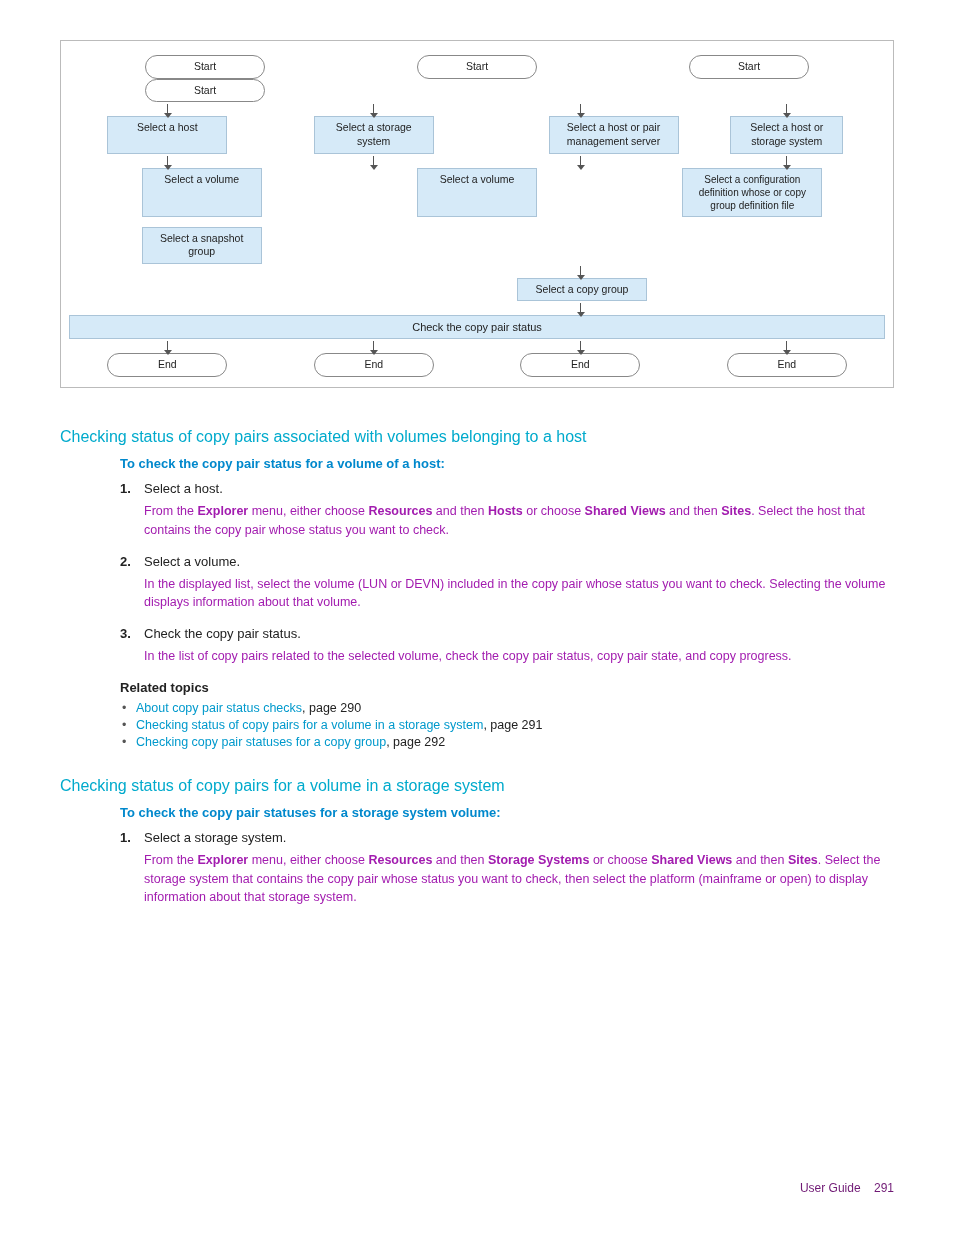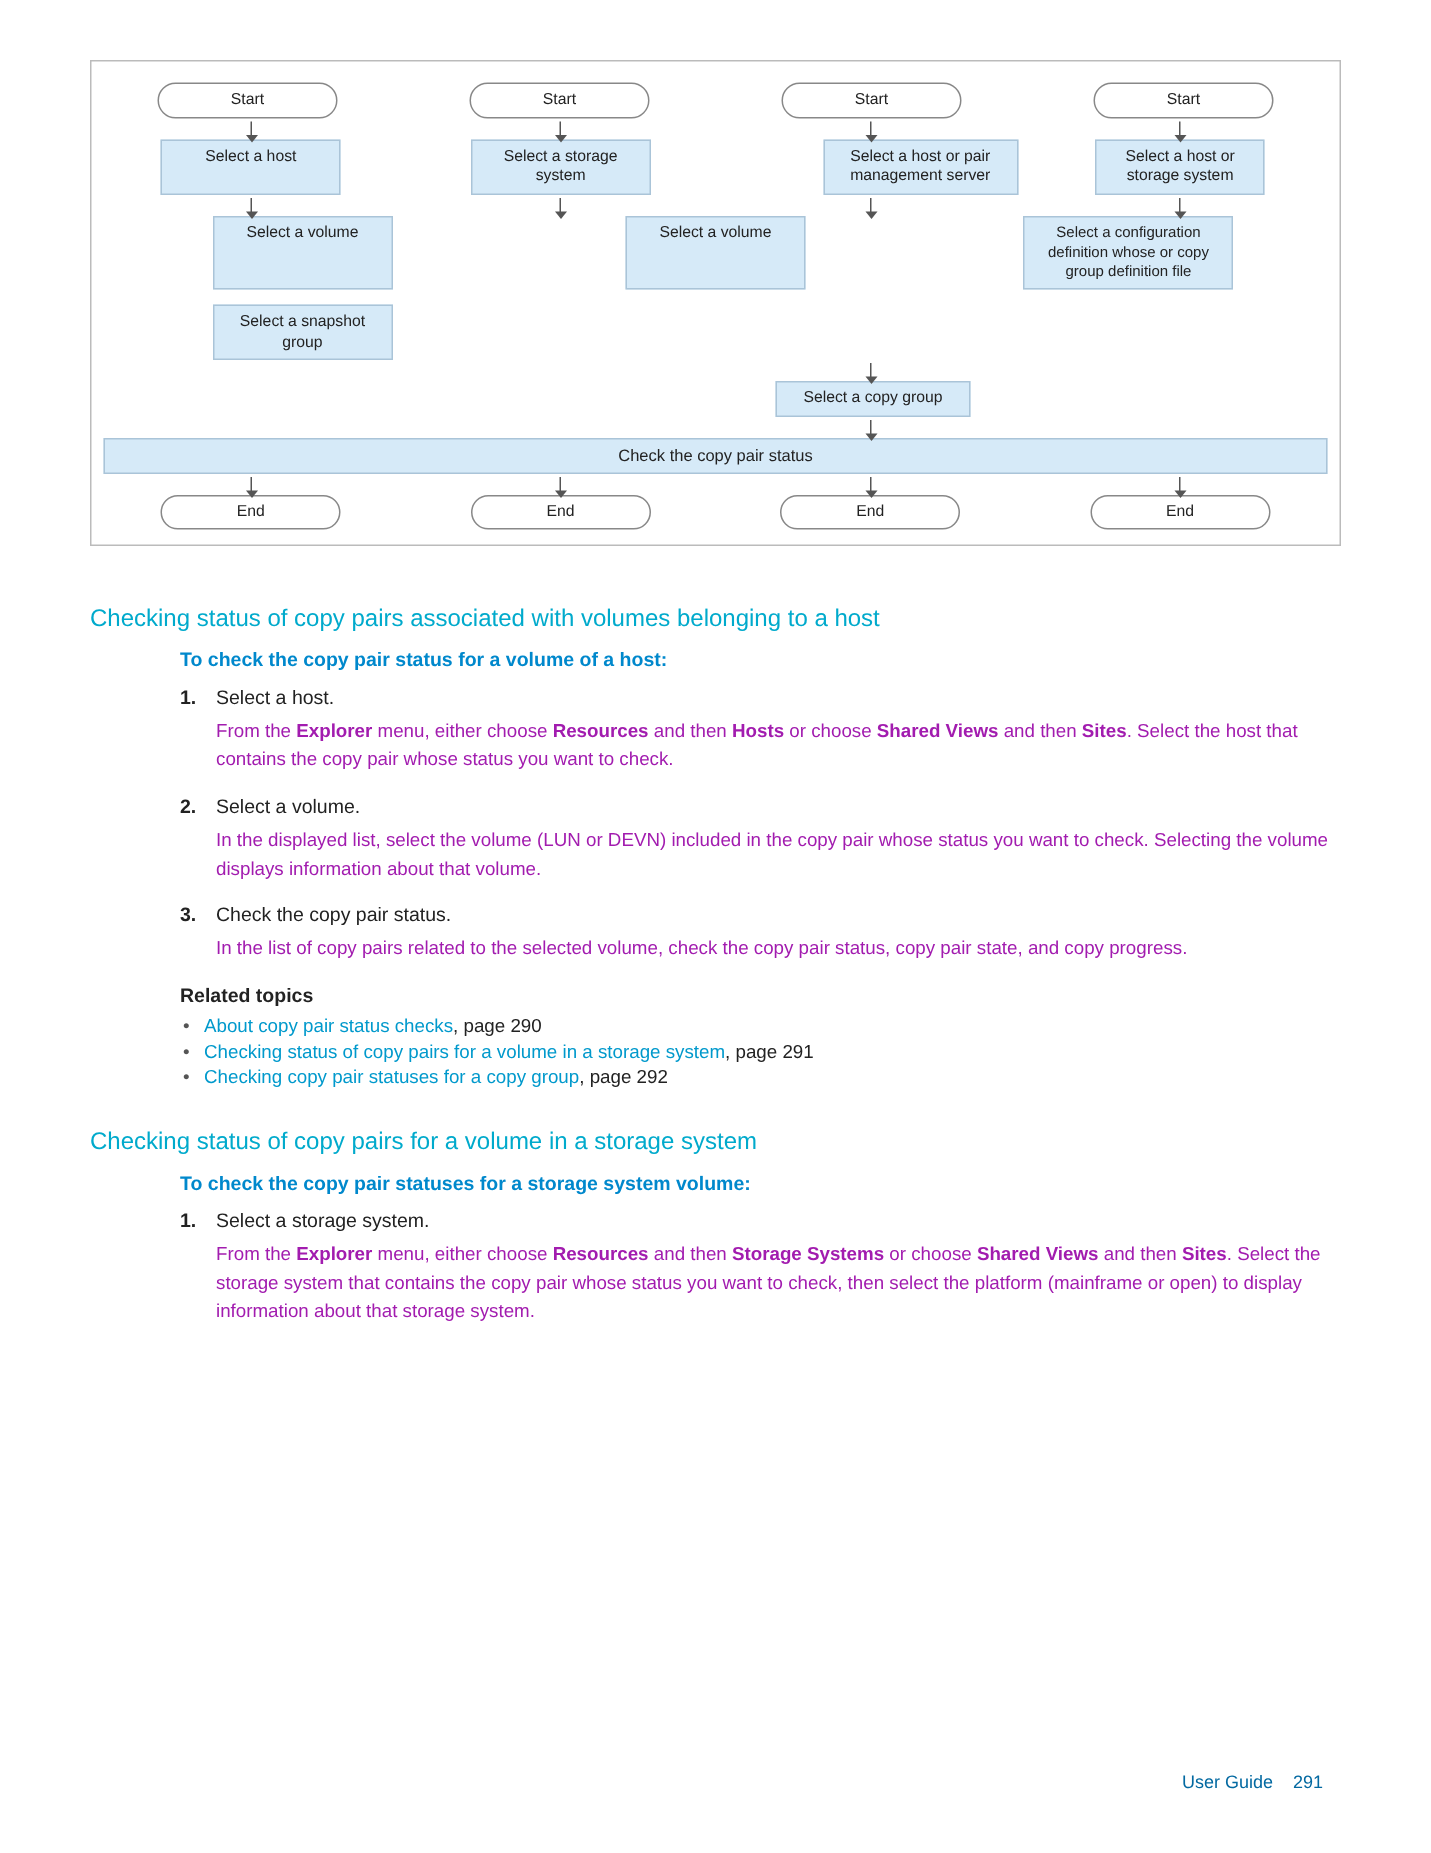--- a/index.html
+++ b/index.html
@@ -138,38 +138,38 @@
     }
     .bullet-list a {
       color: #0099cc;
       text-decoration: none;
     }
 
     
     .page-footer {
       position: absolute;
       bottom: 40px;
-      right: 72px;
+      right: 60px;
       font-size: 12px;
-      color: #0369a1;
+      color: #701a75;
     }
 
     
     b { font-weight: bold; }
 
     .section-block { margin-bottom: 28px; }
   </style>
 </head>
 <body>
 
 <div class="flowchart-section">
   <div style="border: 1px solid #bbb; padding: 14px 8px 0 8px; background:#fff;">
 
 
-    <div style="display:grid; grid-template-columns:1fr 1fr 1fr 1fr; gap:16px; margin-bottom:2px;">
+    <div style="display:grid; grid-template-columns:1fr 1fr 1fr; gap:0; margin-bottom:2px;">
       <div style="display:flex;justify-content:center;">
           <div class="flow-node">Start</div>
         </div>
       <div style="display:flex;justify-content:center;">
           <div class="flow-node">Start</div>
         </div>
       <div style="display:flex;justify-content:center;">
           <div class="flow-node">Start</div>
         </div>
       <div style="display:flex;justify-content:center;">

